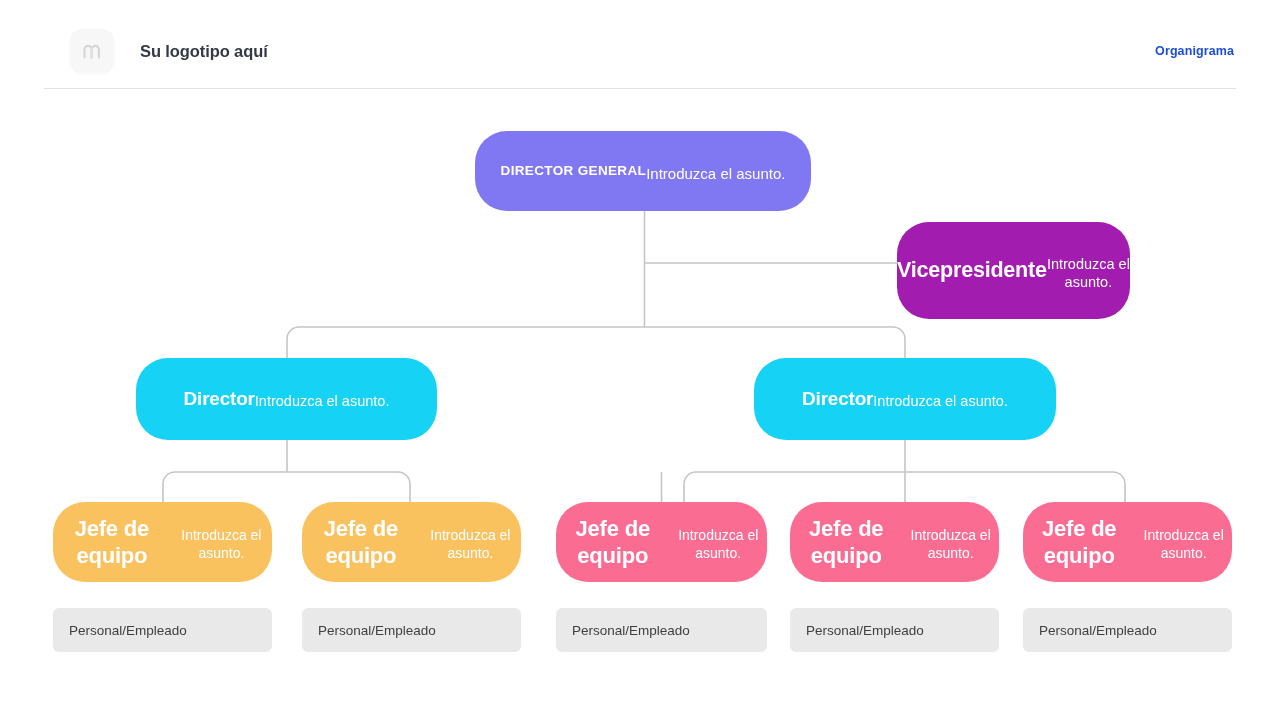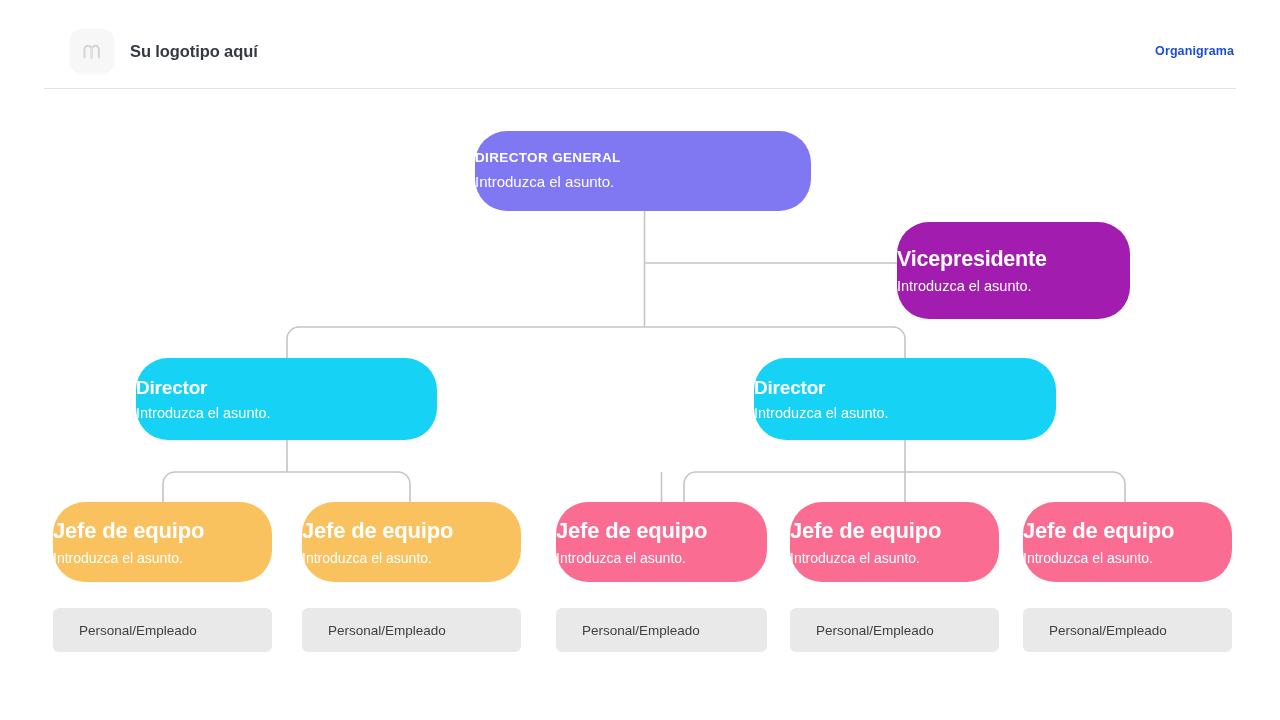--- a/index.html
+++ b/index.html
@@ -23,21 +23,21 @@
     width: 1280px; height: 89px;
     background: #ffffff;
   }
   #header-rule {
     position: absolute; left: 44px; top: 88px;
     width: 1192px; height: 1px;
     background: #e2e2e2;
   }
   #brand {
     position: absolute; left: 70px; top: 29px;
-    display: flex; align-items: center; gap: 16px;
+    display: flex; align-items: center; gap: 26px;
   }
   #logo-chip {
     width: 44px; height: 44px; border-radius: 12px;
     background: #f7f7f7;
     display: flex; align-items: center; justify-content: center;
     box-shadow: 0 1px 3px rgba(0,0,0,0.04);
   }
   #logo-chip svg { display: block; }
   #brand-name {
     font-size: 16.5px; font-weight: bold; color: #333a44;
@@ -57,22 +57,22 @@
   
   #connectors {
     position: absolute; left: 0; top: 0;
     width: 1280px; height: 720px;
     pointer-events: none;
   }
 
   
   .node {
     position: absolute;
-    display: flex; flex-direction: column;
-    align-items: flex-start; justify-content: center;
+    display: flex; flex-direction: row;
+    align-items: center; justify-content: center;
     color: #ffffff; text-align: center;
     line-height: 1.25;
     border-radius: 32px;
   }
   .node .title { font-weight: bold; }
   .node .sub   { font-weight: normal; }
 
   .node-ceo .title { font-size: 13.5px; letter-spacing: 0.35px; }
   .node-ceo .sub   { font-size: 15px; margin-top: 6px; }
 
@@ -83,21 +83,21 @@
   .node-dir .sub   { font-size: 14.5px; margin-top: 5px; }
 
   .node-lead .title { font-size: 22px; letter-spacing: -0.2px; }
   .node-lead .sub   { font-size: 14px; margin-top: 5px; }
 
   .staff {
     position: absolute;
     background: #e9e9e9;
     border-radius: 6px;
     display: flex; align-items: center;
-    padding-left: 26px;
+    padding-left: 16px;
     font-size: 13.5px; color: #3f3f3f;
   }
 </style>
 </head>
 <body>
 
 <div id="canvas">
 
   <div id="header">
 

